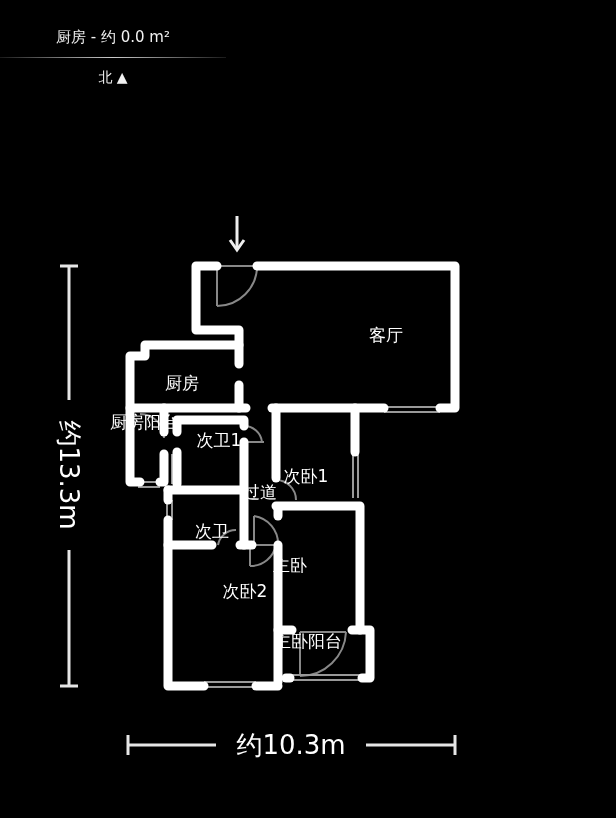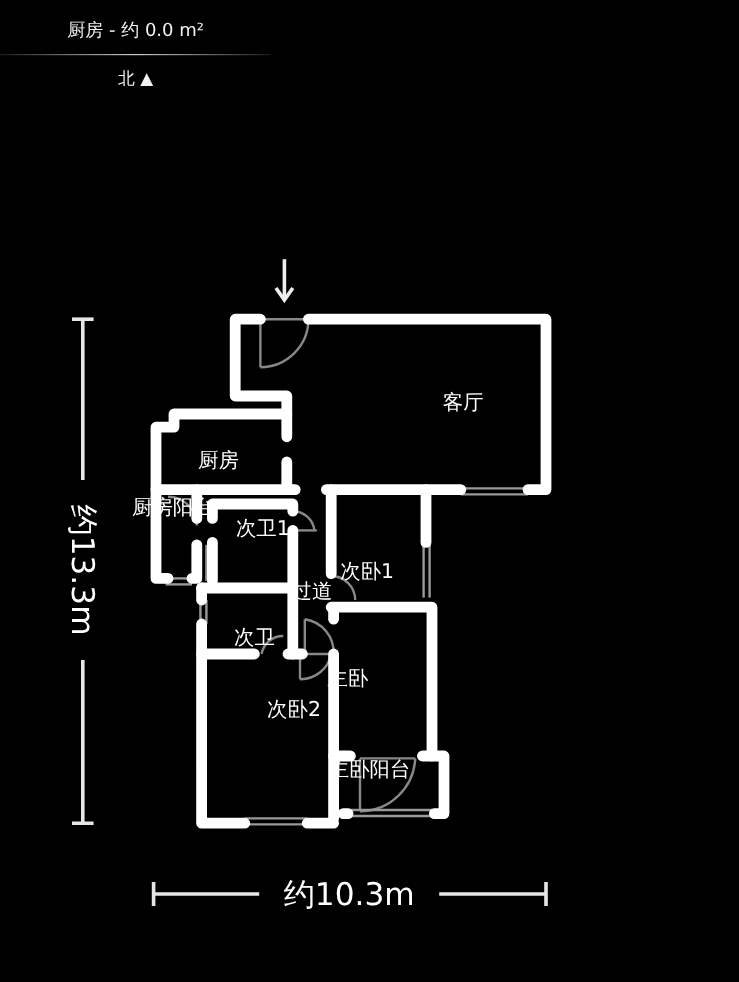--- a/index.html
+++ b/index.html
@@ -1,18 +1,18 @@
 <!DOCTYPE html>
 <html><head>
 <meta charset="utf-8">
 <style>
   html, body { margin: 0; padding: 0; background: #000; }
   body { width: 616px; height: 818px; position: relative; overflow: hidden;
          font-family: "DejaVu Sans", "Liberation Sans", sans-serif; color: #fff; }
-  .header { position: absolute; left: 0; top: 0; width: 226px; height: 90px; }
+  .header { position: absolute; left: 0; top: 12px; width: 226px; height: 90px; }
   .title { position: absolute; left: 0; width: 226px; top: 16px; text-align: center; font-size: 15px; color: #f2f2f2; }
   .divider { position: absolute; left: 0; top: 45px; width: 226px; height: 1px;
              background: linear-gradient(to right, rgba(255,255,255,0.1), rgba(255,255,255,0.8) 50%, rgba(255,255,255,0.1)); }
   .north { position: absolute; left: 0; width: 226px; top: 57px; text-align: center; font-size: 14px; color: #f2f2f2; }
   svg.plan { position: absolute; left: 0; top: 0; }
   .room-label { font-size: 17px; fill: #fff; font-family: "DejaVu Sans", "Liberation Sans", sans-serif; }
   .dim-label { font-size: 26px; fill: #fff; font-family: "DejaVu Sans", "Liberation Sans", sans-serif; }
 </style>
 </head>
 <body>

